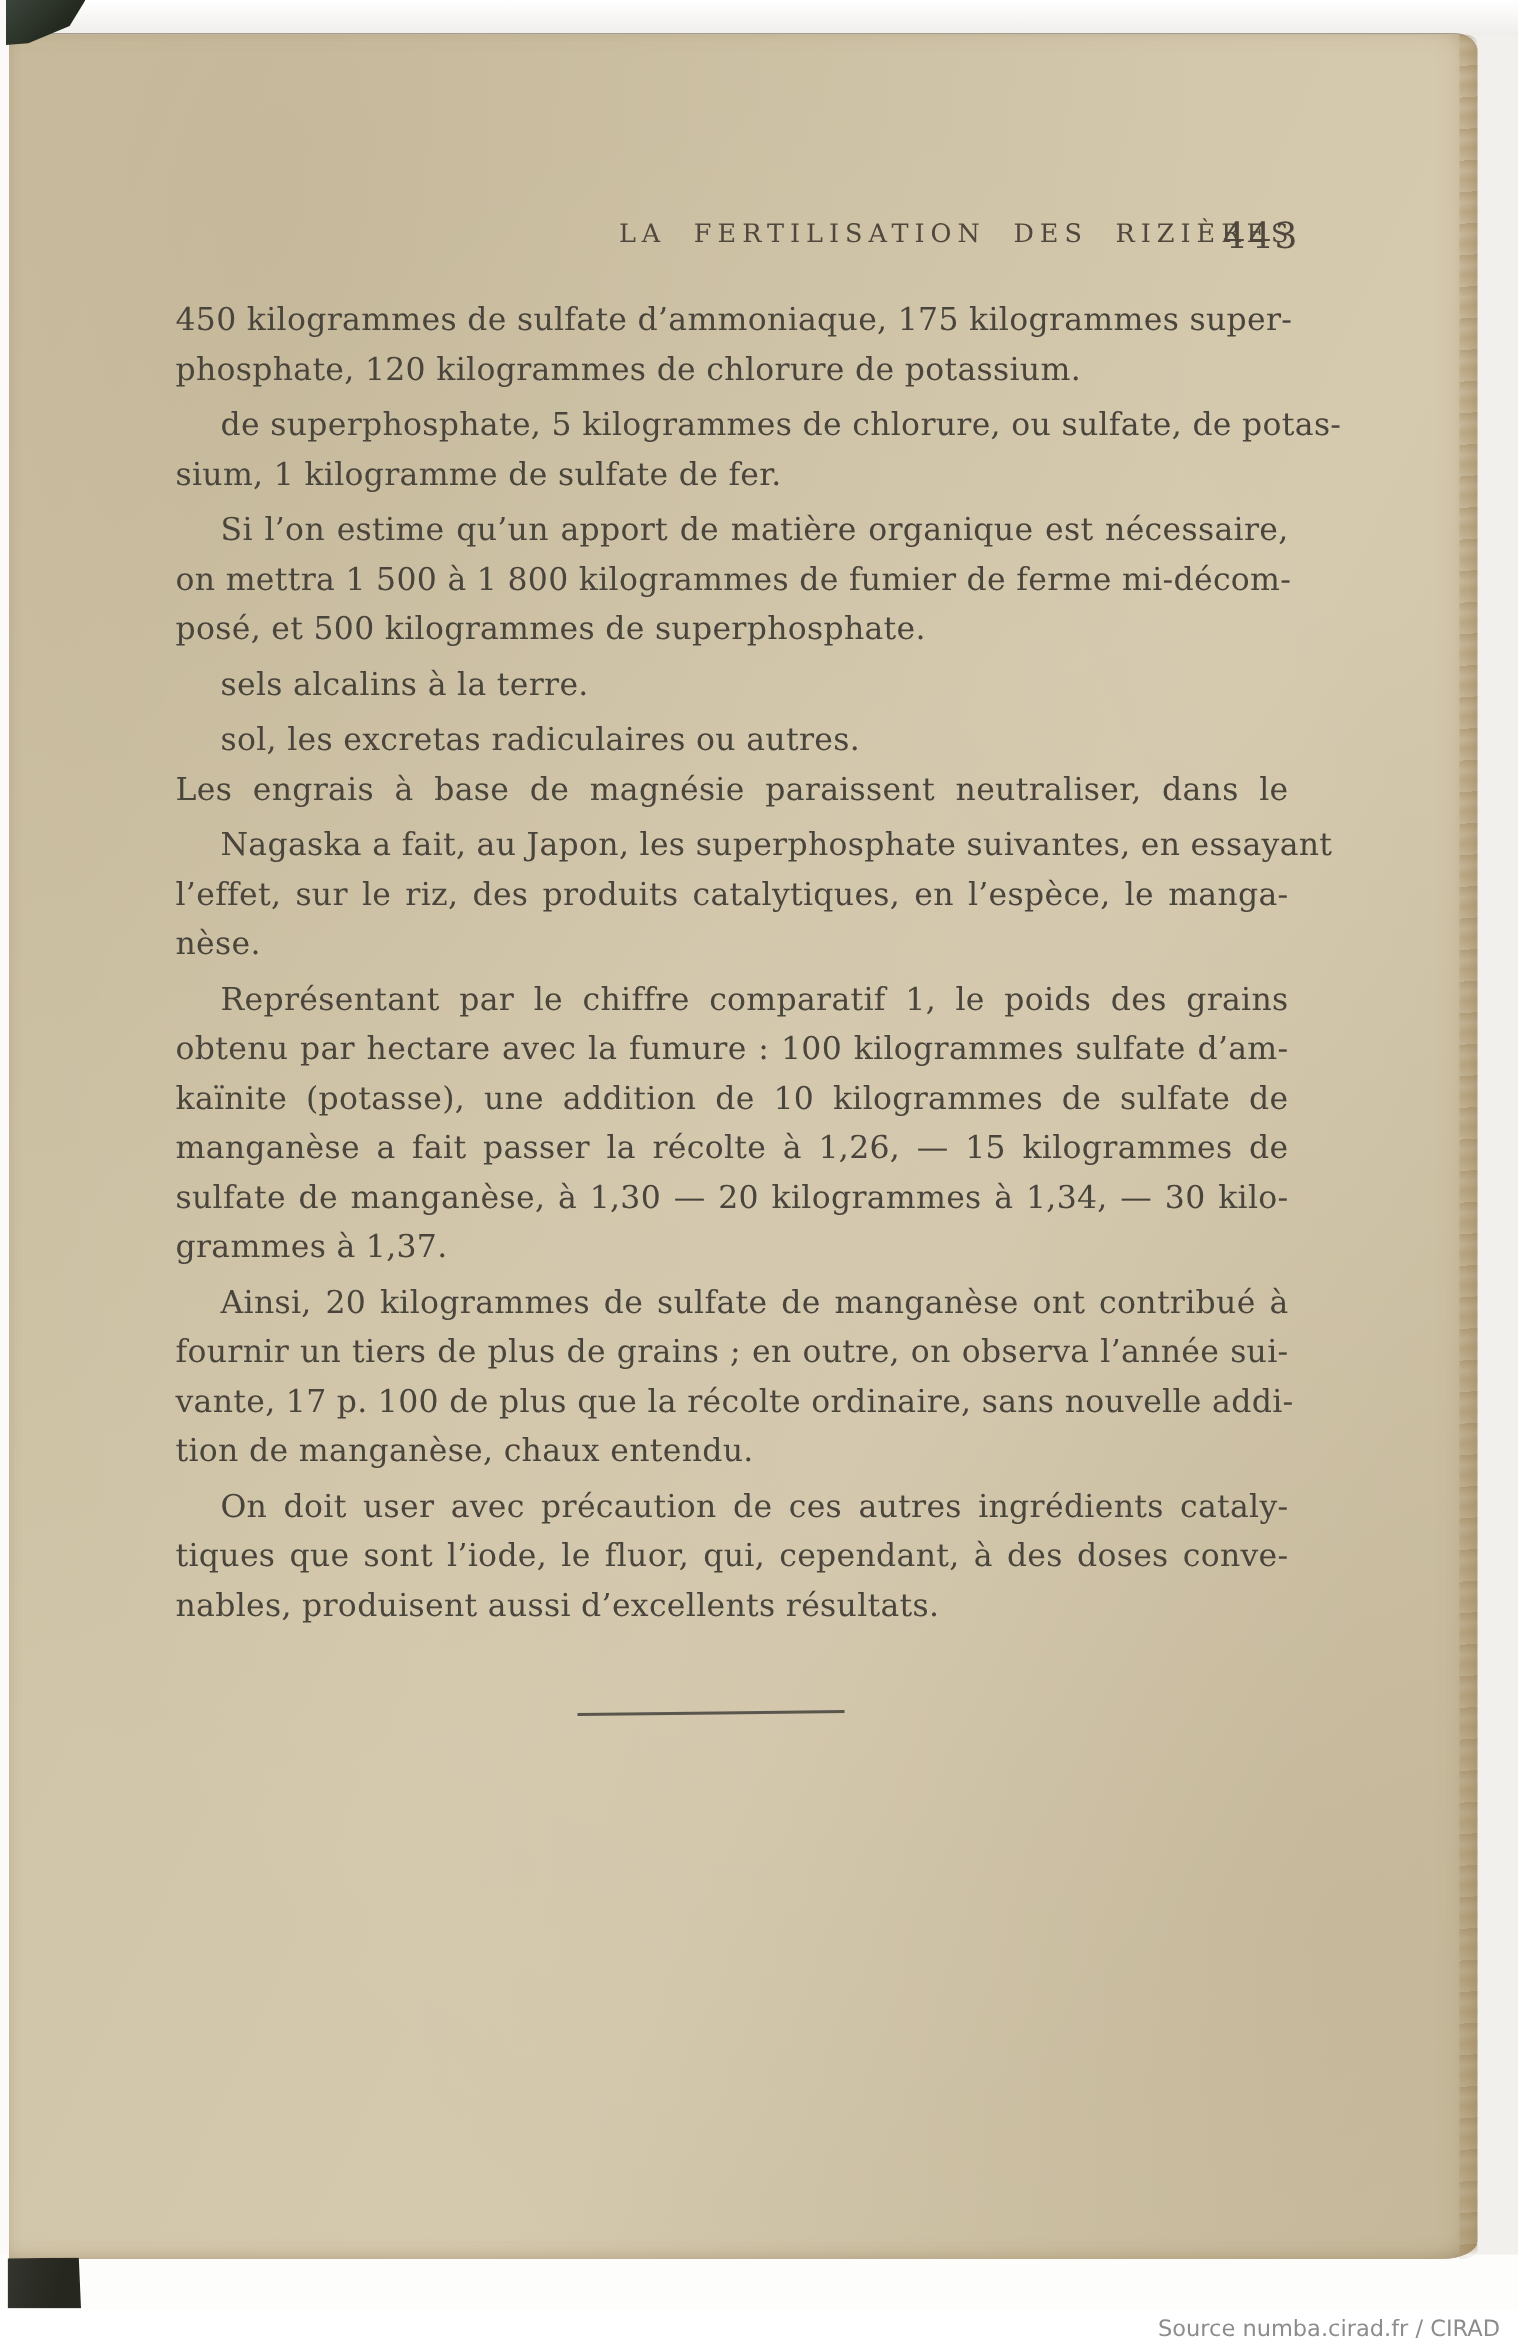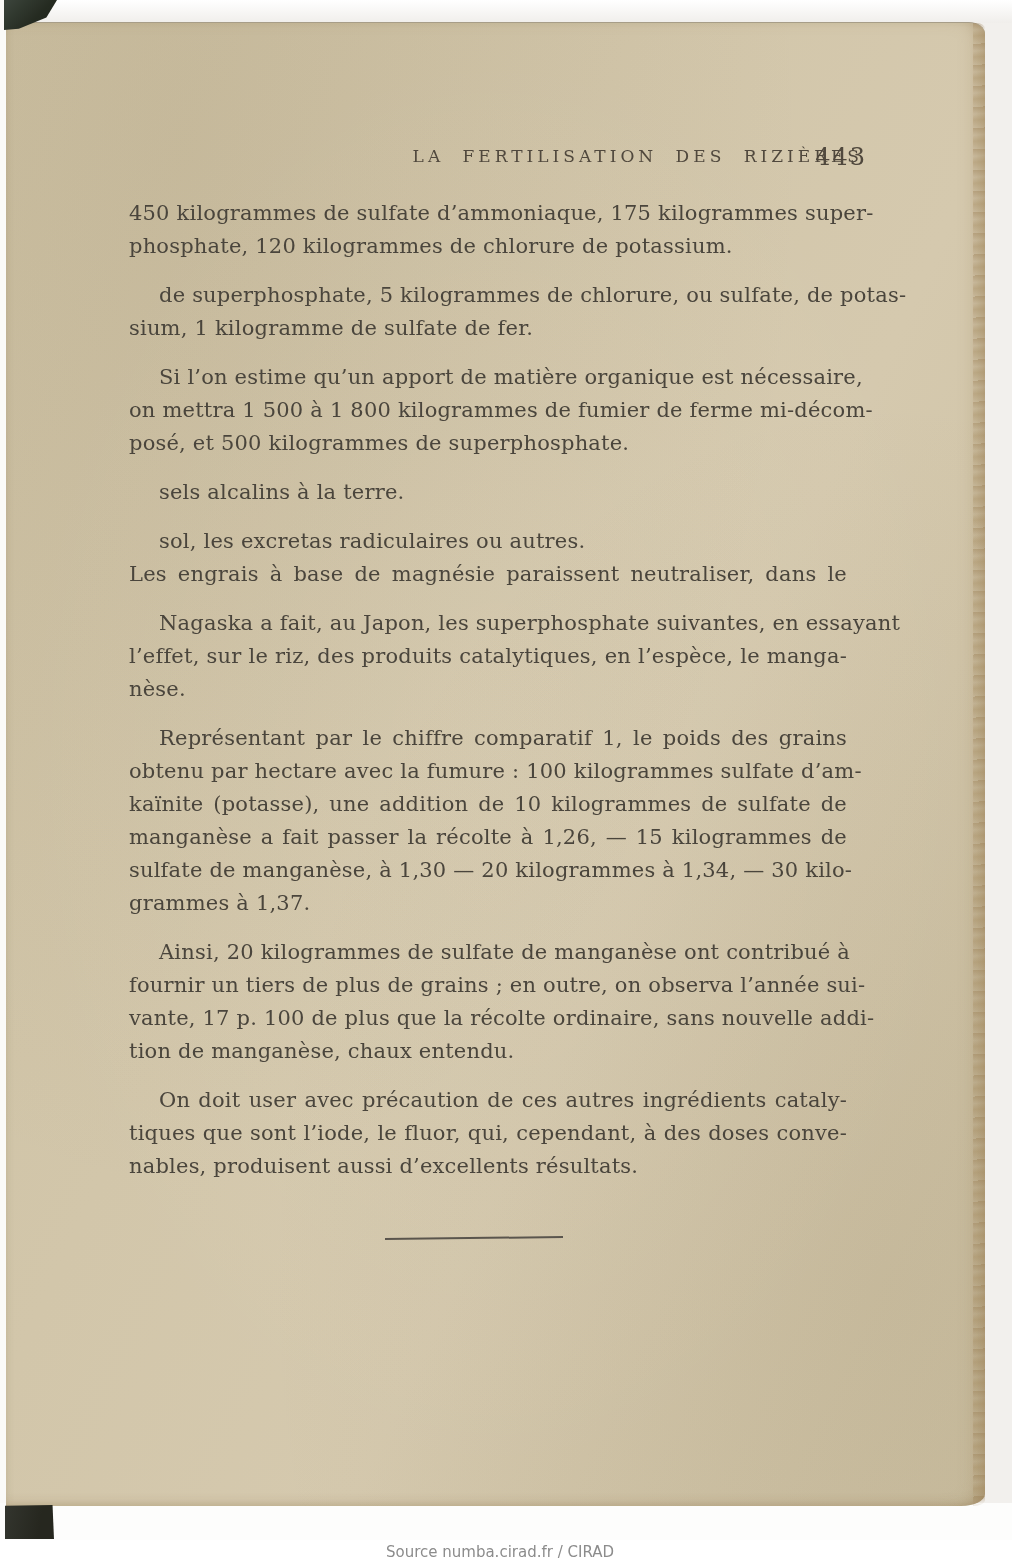--- a/index.html
+++ b/index.html
@@ -72,21 +72,21 @@
     font-size: 24px;
     letter-spacing: 2px;
     word-spacing: normal;
     margin-left: 16px;
   }
   .body-text {
     margin-top: 23px;
     font-size: 21px;
     line-height: 33px;
   }
-  .para { margin: 16px; }
+  .para { margin: 4px; }
   .para.indent .line:first-child { text-indent: 30px; }
   .line {
     text-align: justify;
     text-align-last: justify;
     white-space: nowrap;
     letter-spacing: 0.2px;
   }
   .line.last {
     text-align-last: left;
   }
@@ -112,21 +112,21 @@
     clip-path: polygon(0 2%, 97% 0, 100% 100%, 0 100%);
     z-index: 3;
   }
   .footer-bar {
     position: absolute; left: 0; bottom: 0;
     width: 100%; height: 26px;
     background: #ffffff;
     z-index: 4;
     box-sizing: border-box;
     padding-right: 12px;
-    text-align: center;
+    text-align: right;
     font-family: "DejaVu Sans", sans-serif;
     font-size: 15px;
     line-height: 25px;
     color: var(--footer-ink, #8c8c8c);
   }
 </style>
 </head>
 <body>
 
 <div class="stage">

